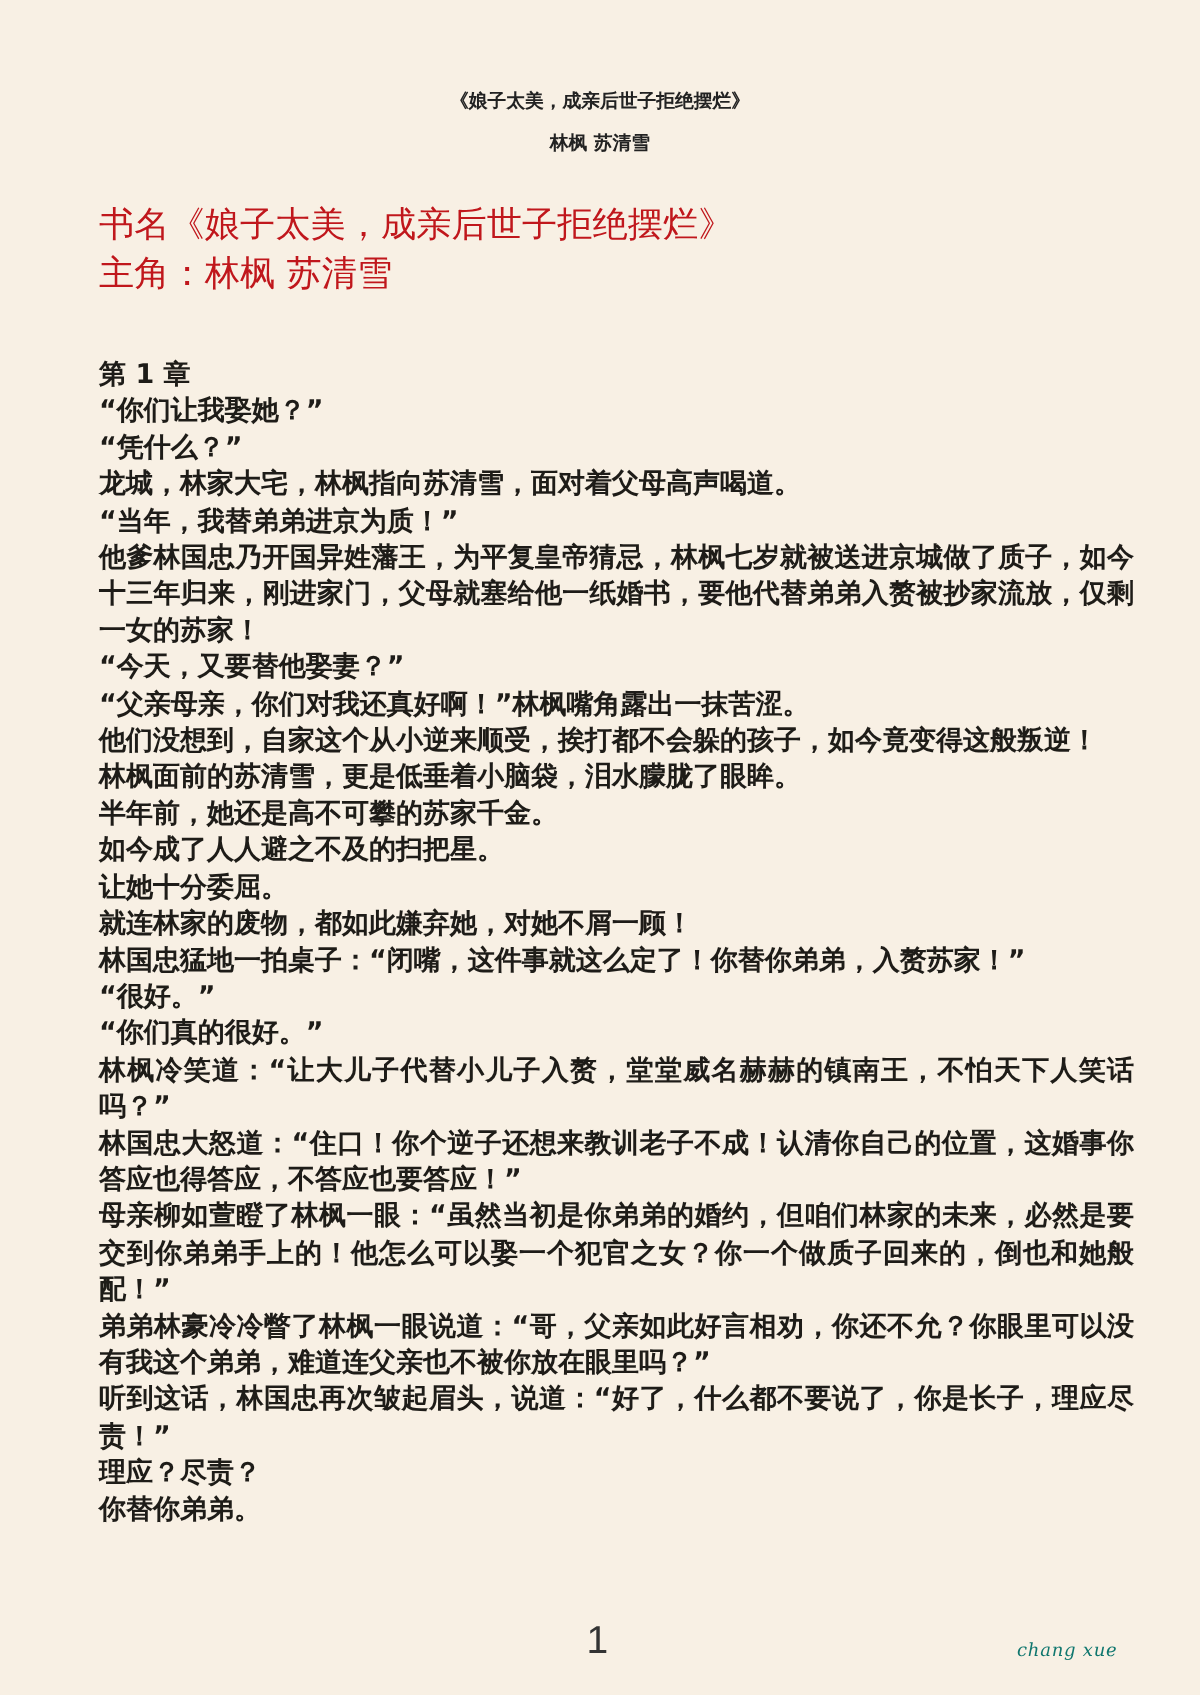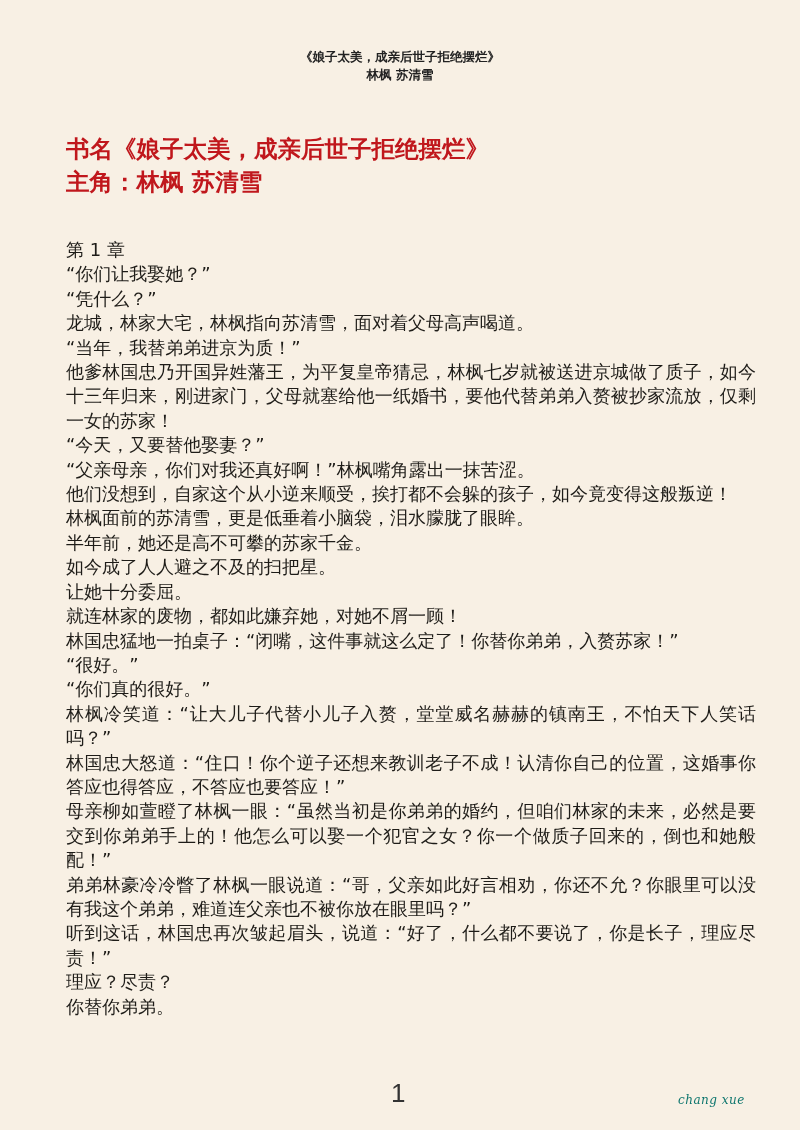--- a/index.html
+++ b/index.html
@@ -19,43 +19,44 @@
       position: absolute;
       top: 48px;
       left: 0;
       width: 800px;
       text-align: center;
       font-size: 12.5px;
       font-weight: bold;
       line-height: 18px;
       color: #222;
     }
-    .page-header div { margin: 0; }
+    .page-header div { margin: 10px; }
     .title-block {
       position: absolute;
       top: 133px;
       left: 66px;
       color: #c0171c;
-      font-weight: bold;
+      font-weight: normal;
       font-size: 23.5px;
       line-height: 33px;
     }
     .body-text {
       position: absolute;
       top: 238px;
       left: 66px;
       width: 690px;
       font-size: 18px;
       line-height: 24.4px;
       color: #1e1c18;
     }
     .body-text p {
       margin: 0;
       padding: 0;
       text-align: justify;
+      font-weight: bold;
     }
     .page-number {
       position: absolute;
       top: 1078px;
       left: 391px;
       font-size: 26px;
       font-family: "Liberation Sans", "DejaVu Sans", sans-serif;
       color: #333;
     }
     .watermark {

